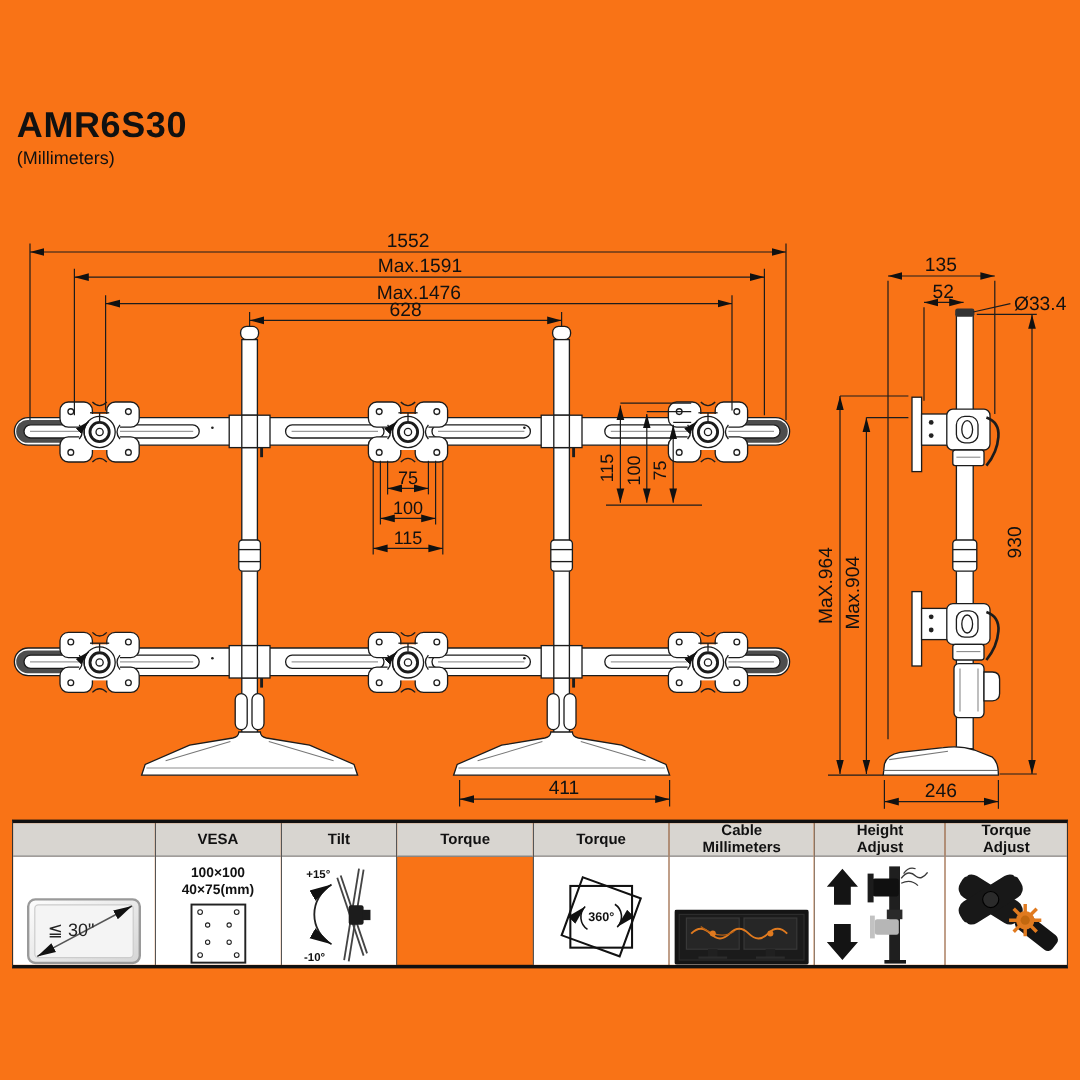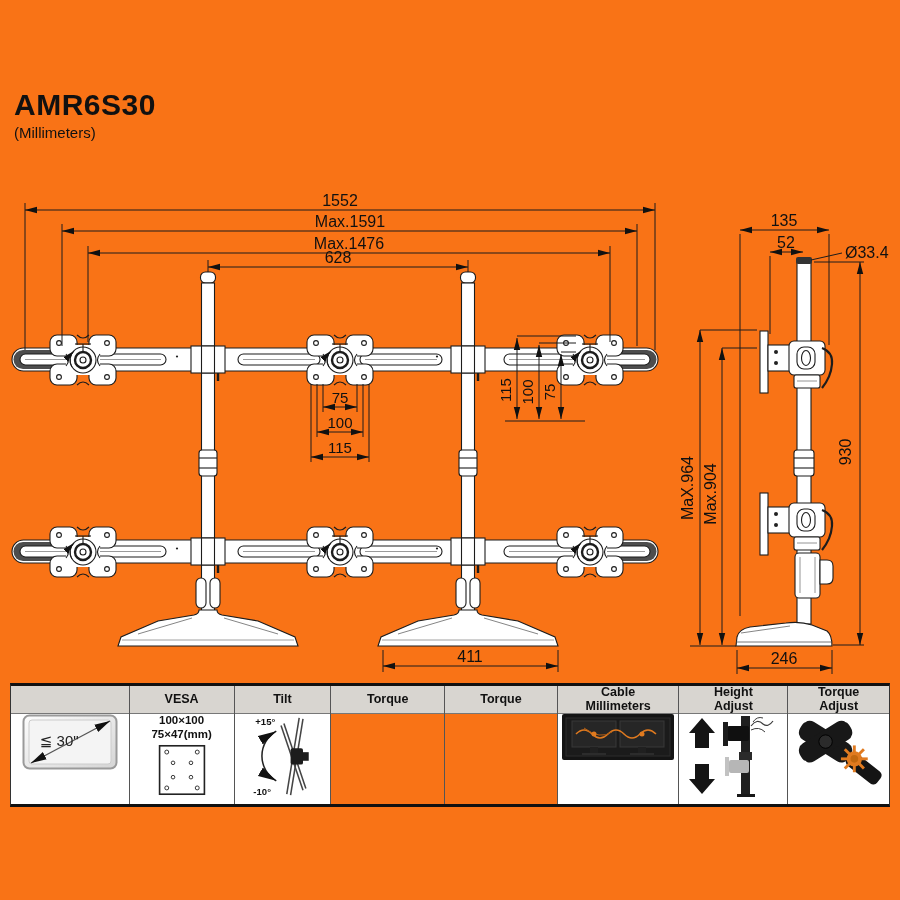--- a/index.html
+++ b/index.html
@@ -13,21 +13,21 @@
   .lbl-s{fill:#111;stroke:none;font-family:"Liberation Sans",sans-serif;font-size:15px;}
   
   .ftable{position:absolute;left:10px;top:683px;width:880px;display:flex;
           border-top:3px solid #111;border-bottom:3px solid #111;
           border-left:1px solid #333;border-right:1px solid #333;box-sizing:border-box;}
   .fcol{display:flex;flex-direction:column;border-right:1px solid #555;box-sizing:border-box;}
   .fcol:last-child{border-right:none;}
   .fhead{height:27px;background:#d8d5d0;border-bottom:1px solid #777;display:flex;
          align-items:center;justify-content:center;font-weight:bold;font-size:12.5px;
          line-height:1.05;text-align:center;white-space:pre-line;color:#111;}
-  .fbody{height:90px;background:#fff;display:flex;align-items:center;justify-content:flex-start;
+  .fbody{height:90px;background:#fff;display:flex;align-items:center;justify-content:flex-end;
          flex-direction:column;position:relative;}
   .scr{position:relative;width:96px;height:56px;}
   .scr-label{position:absolute;left:18px;top:18px;font-size:15px;color:#222;}
   .vesa-lines{font-size:11.5px;font-weight:bold;text-align:center;line-height:1.2;margin-bottom:2px;}
   .ico-txt{stroke:none;fill:#111;font-family:"Liberation Sans",sans-serif;font-size:10px;font-weight:bold;}
   .ico-txt2{stroke:none;fill:#111;font-family:"Liberation Sans",sans-serif;font-size:11px;font-weight:bold;}
 </style>
 </head>
 <body>
 
@@ -264,21 +264,21 @@
           <span class="scr-label">≦ 30"</span>
         </div>
       </div>
     </div>
 
     <div class="fcol" style="width:105px">
       <div class="fhead">VESA</div>
       <div class="fbody">
         <div class="vesa-lines">
           <div>100×100</div>
-          <div>75×47(mm)</div>
+          <div>40×75(mm)</div>
         </div>
         <svg width="50" height="52" viewBox="0 0 54 58">
           <rect x="2" y="2" width="50" height="54" fill="#fff" stroke="#222" stroke-width="1.8"></rect>
           <g fill="#fff" stroke="#222" stroke-width="1">
             <circle cx="10" cy="9" r="2.2"></circle>
               <circle cx="44" cy="9" r="2.2"></circle>
             <circle cx="17" cy="21" r="2"></circle>
               <circle cx="37" cy="21" r="2"></circle>
             <circle cx="17" cy="37" r="2"></circle>
               <circle cx="37" cy="37" r="2"></circle>
@@ -307,20 +307,29 @@
         </svg>
       </div>
     </div>
 
     <div class="fcol" style="width:114px">
       <div class="fhead">Torque</div>
     </div>
 
     <div class="fcol" style="width:113px">
       <div class="fhead">Torque</div>
+      <div class="fbody">
+        <svg width="80" height="80" viewBox="0 0 84 84">
+          <rect x="15" y="15" width="54" height="54" fill="none" stroke="#111" stroke-width="1.8"></rect>
+          <rect x="15" y="15" width="54" height="54" fill="none" stroke="#111" stroke-width="1.8" transform="rotate(20 42 42)"></rect>
+          <path d="M30,53 A13,13 0 0 1 28,33" fill="none" stroke="#111" stroke-width="1.4" marker-end="url(#ah)"></path>
+          <path d="M54,31 A13,13 0 0 1 56,51" fill="none" stroke="#111" stroke-width="1.4" marker-end="url(#ah)"></path>
+          <text class="ico-txt2" x="42" y="46" text-anchor="middle">360°</text>
+        </svg>
+      </div>
     </div>
 
     <div class="fcol" style="width:122px">
       <div class="fhead">Cable
 Millimeters</div>
       <div class="fbody">
         <svg width="112" height="46" viewBox="0 0 112 46">
           <rect x="0" y="0" width="112" height="46" rx="2" fill="#141414"></rect>
           <rect x="4" y="4" width="104" height="38" fill="#1b1b1b" stroke="#2c2c2c"></rect>
           <rect x="10" y="7" width="44" height="26" fill="#262626" stroke="#383838"></rect>

